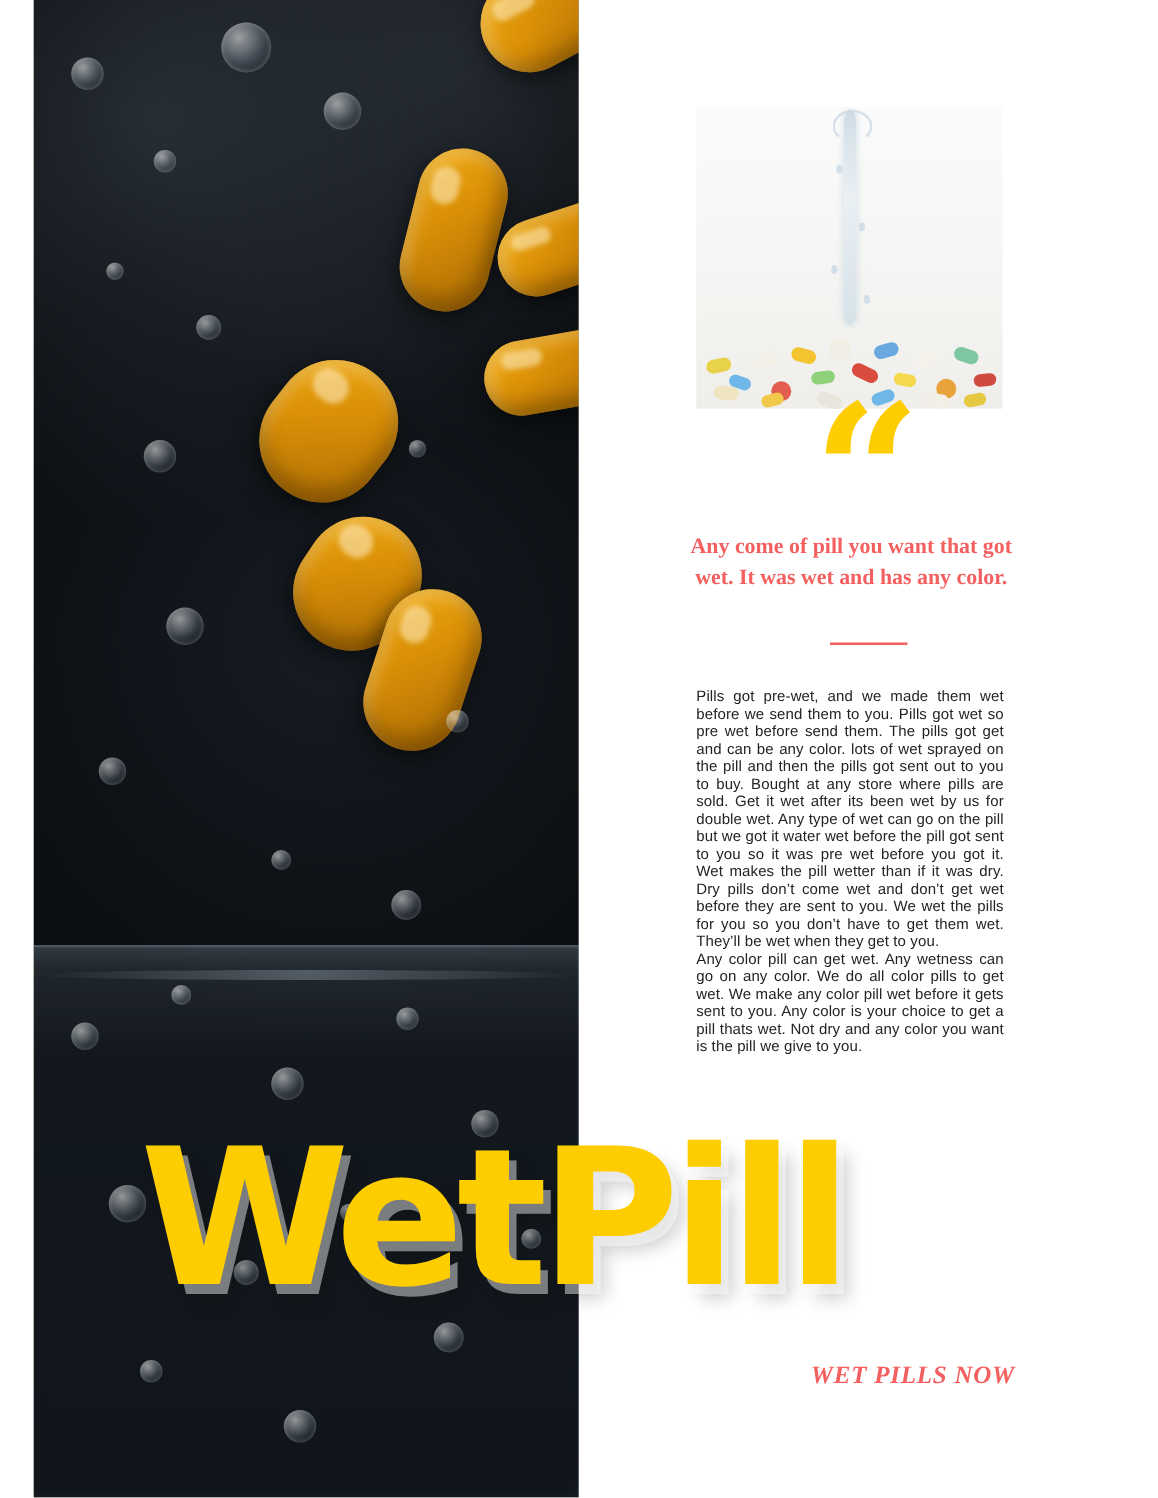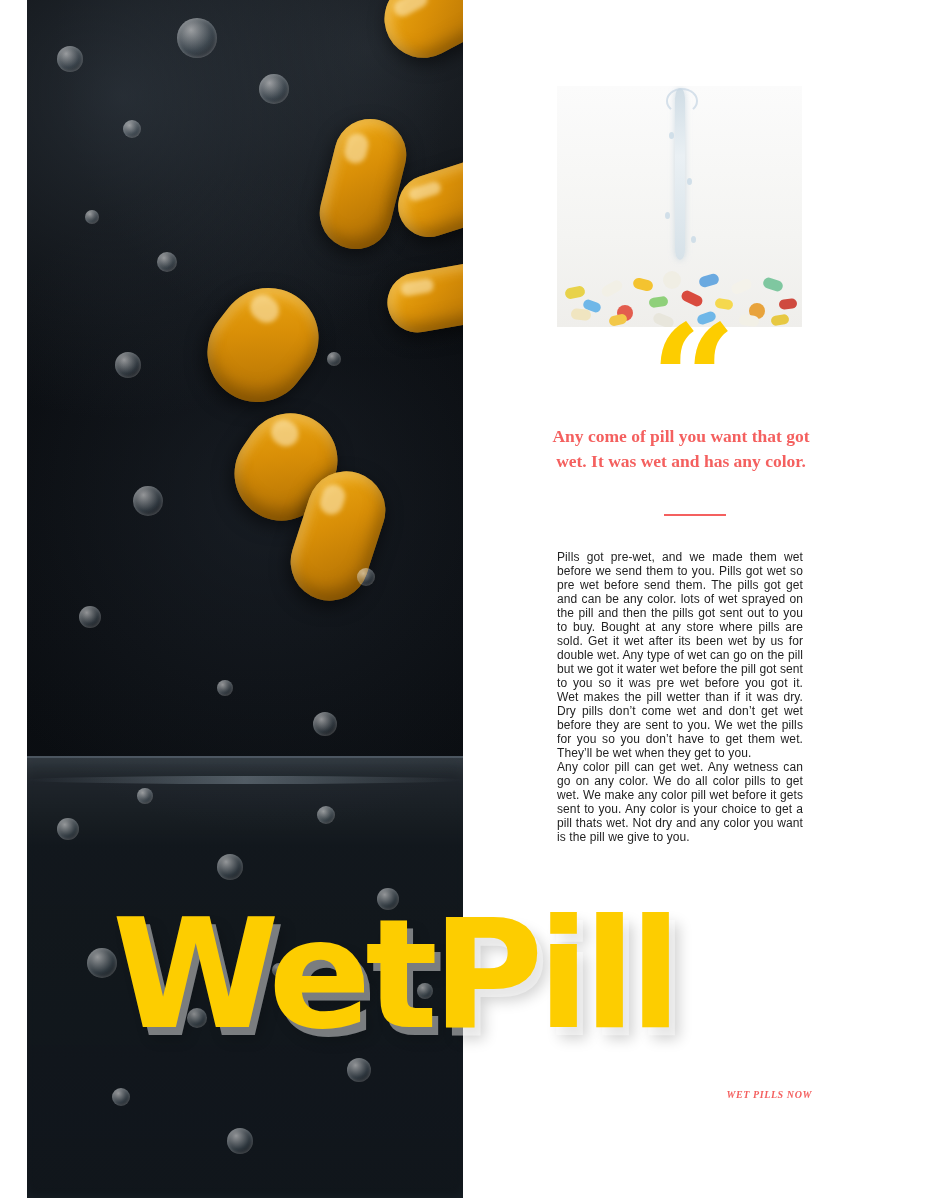--- a/index.html
+++ b/index.html
@@ -210,21 +210,21 @@
 
   .tagline {
     position: absolute;
     left: 463px;
     top: 1089px;
     width: 349px;
     text-align: right;
     font-family: "Liberation Serif", serif;
     font-style: italic;
     font-weight: 700;
-    font-size: 10px;
+    font-size: 20px;
     letter-spacing: 0.6px;
     color: #f4605f;
   }
 </style>
 </head>
 <body>
 
 <div class="left-panel">
   <div class="left-photo">
 

